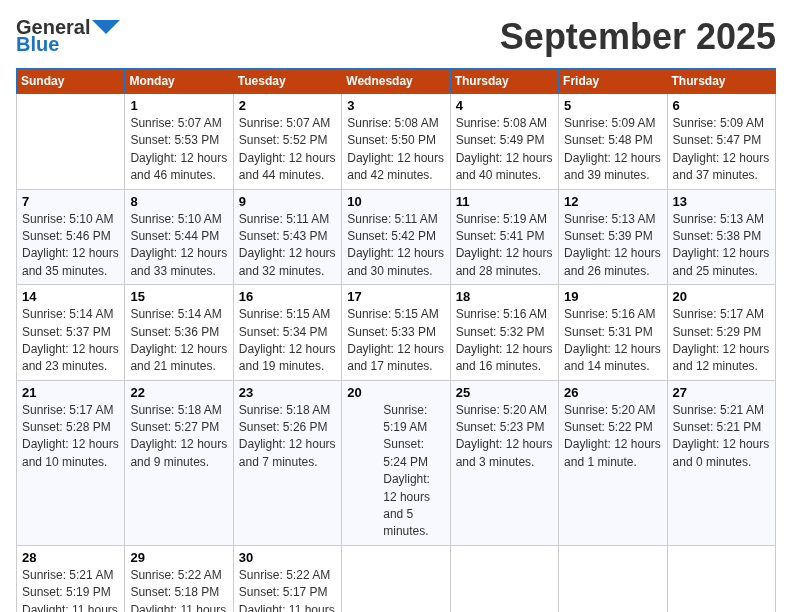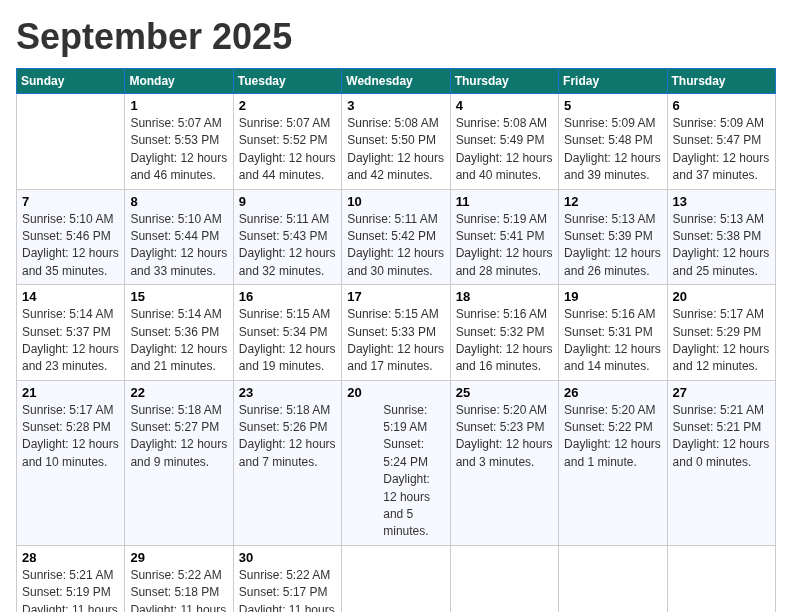--- a/index.html
+++ b/index.html
@@ -70,26 +70,35 @@
     .day-info {
       font-size: 12px;
       color: #333;
       line-height: 1.45;
     }
     .empty-cell {
       background: #f9f9f9;
     }
     tr:nth-child(even) td { background: #f7f9ff; }
     tr:nth-child(odd) td { background: #fff; }
-    .calendar thead tr th { background: #0f766e; }
+    .calendar thead tr th { background: #c2410c; }
   </style>
 </head>
 <body>
 
 <div class="header">
+  <div class="logo">
+    <div style="display:flex; align-items:center; gap:2px;">
+      <span style="font-size:20px; font-weight:bold; color:#333;">General</span>
+      <svg class="logo-arrow" viewBox="0 0 28 14">
+        <polygon points="0,0 28,0 14,14" fill="#1a73c8"></polygon>
+      </svg>
+    </div>
+    <span style="font-size:20px; font-weight:bold; color:#1a73c8; margin-top:-6px;">Blue</span>
+  </div>
   <div class="title-block">
     <div class="month-title">September 2025</div>
   </div>
 </div>
 
 <table class="calendar">
   <thead>
     <tr>
     <th>Sunday</th>
         <th>Monday</th>

